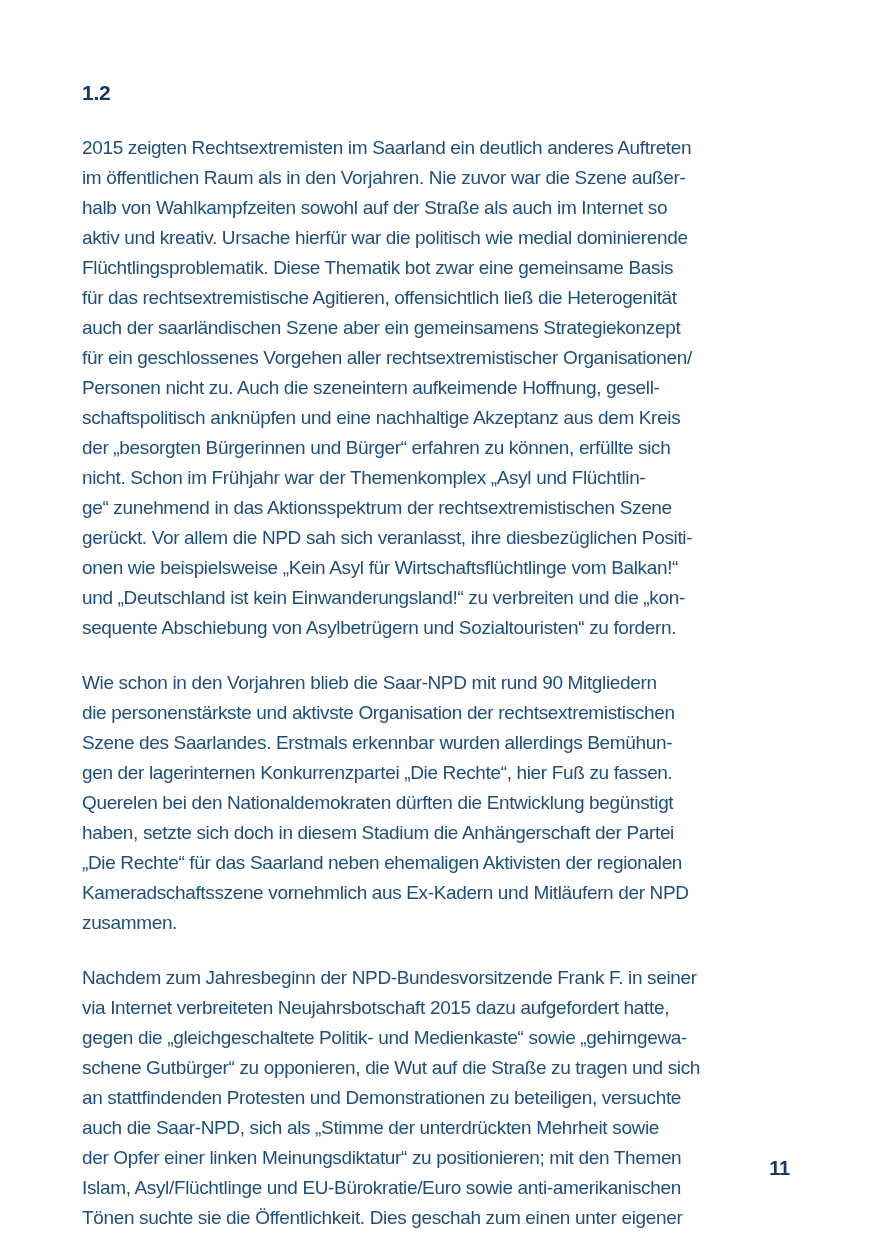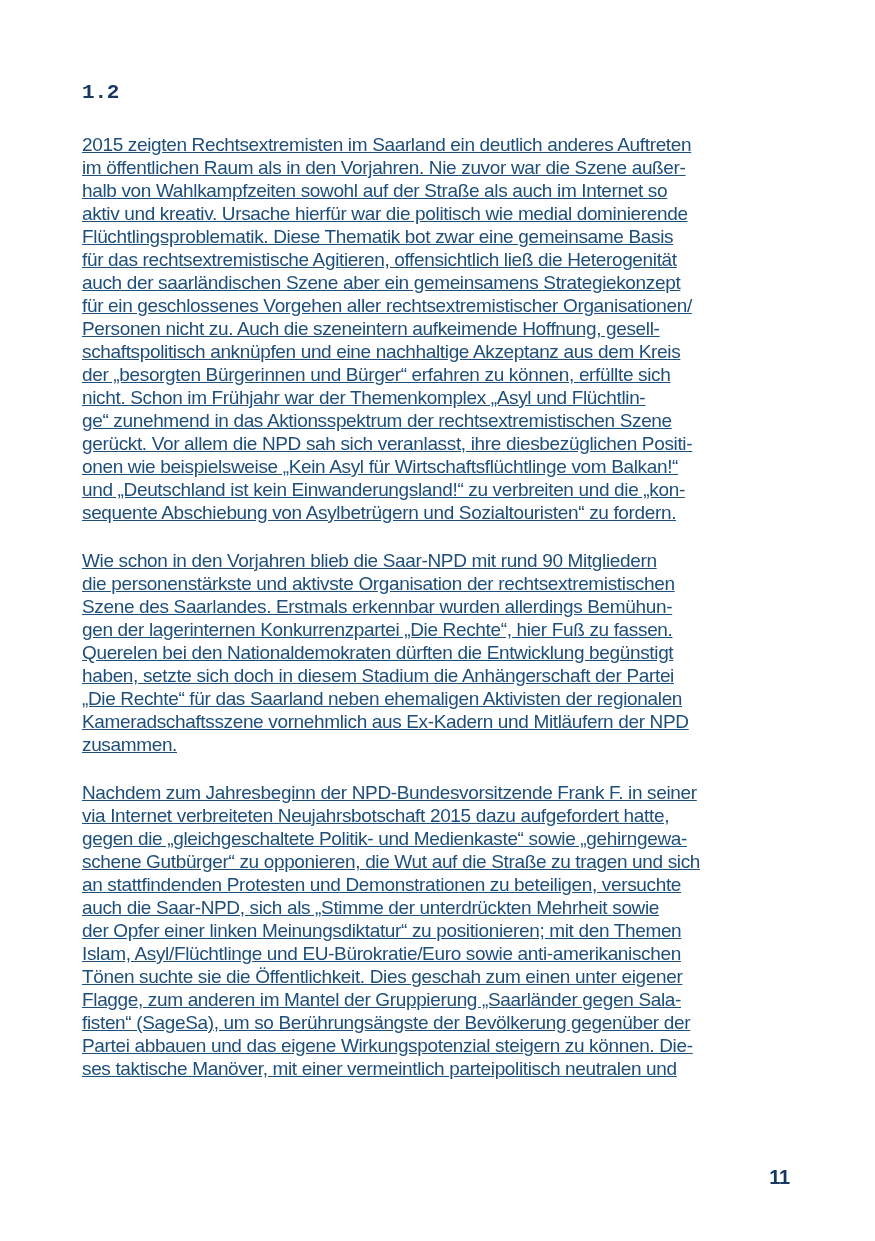--- a/index.html
+++ b/index.html
@@ -23,42 +23,40 @@
     width: 714px;
   }
   .heading {
     display: flex;
     margin: 0 0 27px 0;
     font-size: 21px;
     font-weight: bold;
     color: #173863;
     letter-spacing: -0.2px;
     line-height: 26px;
-    font-family: Liberation Mono, monospace;
   }
   .heading-number {
     width: 76px;
     flex: 0 0 76px;
   }
   .heading-title {
     flex: 1;
   }
   .body-paragraph {
     margin: 0 0 25px 0;
     font-size: 19px;
-    line-height: 23px;
+    line-height: 30px;
     color: #1e4e7a;
     letter-spacing: -0.35px;
     white-space: pre;
-    text-decoration: underline;
   }
   .page-number {
     position: absolute;
     right: 85px;
-    bottom: 52px;
+    bottom: 61px;
     font-size: 20px;
     font-weight: bold;
     color: #173863;
     letter-spacing: -0.2px;
   }
 </style>
 </head>
 <body>
 
 <div class="page">

